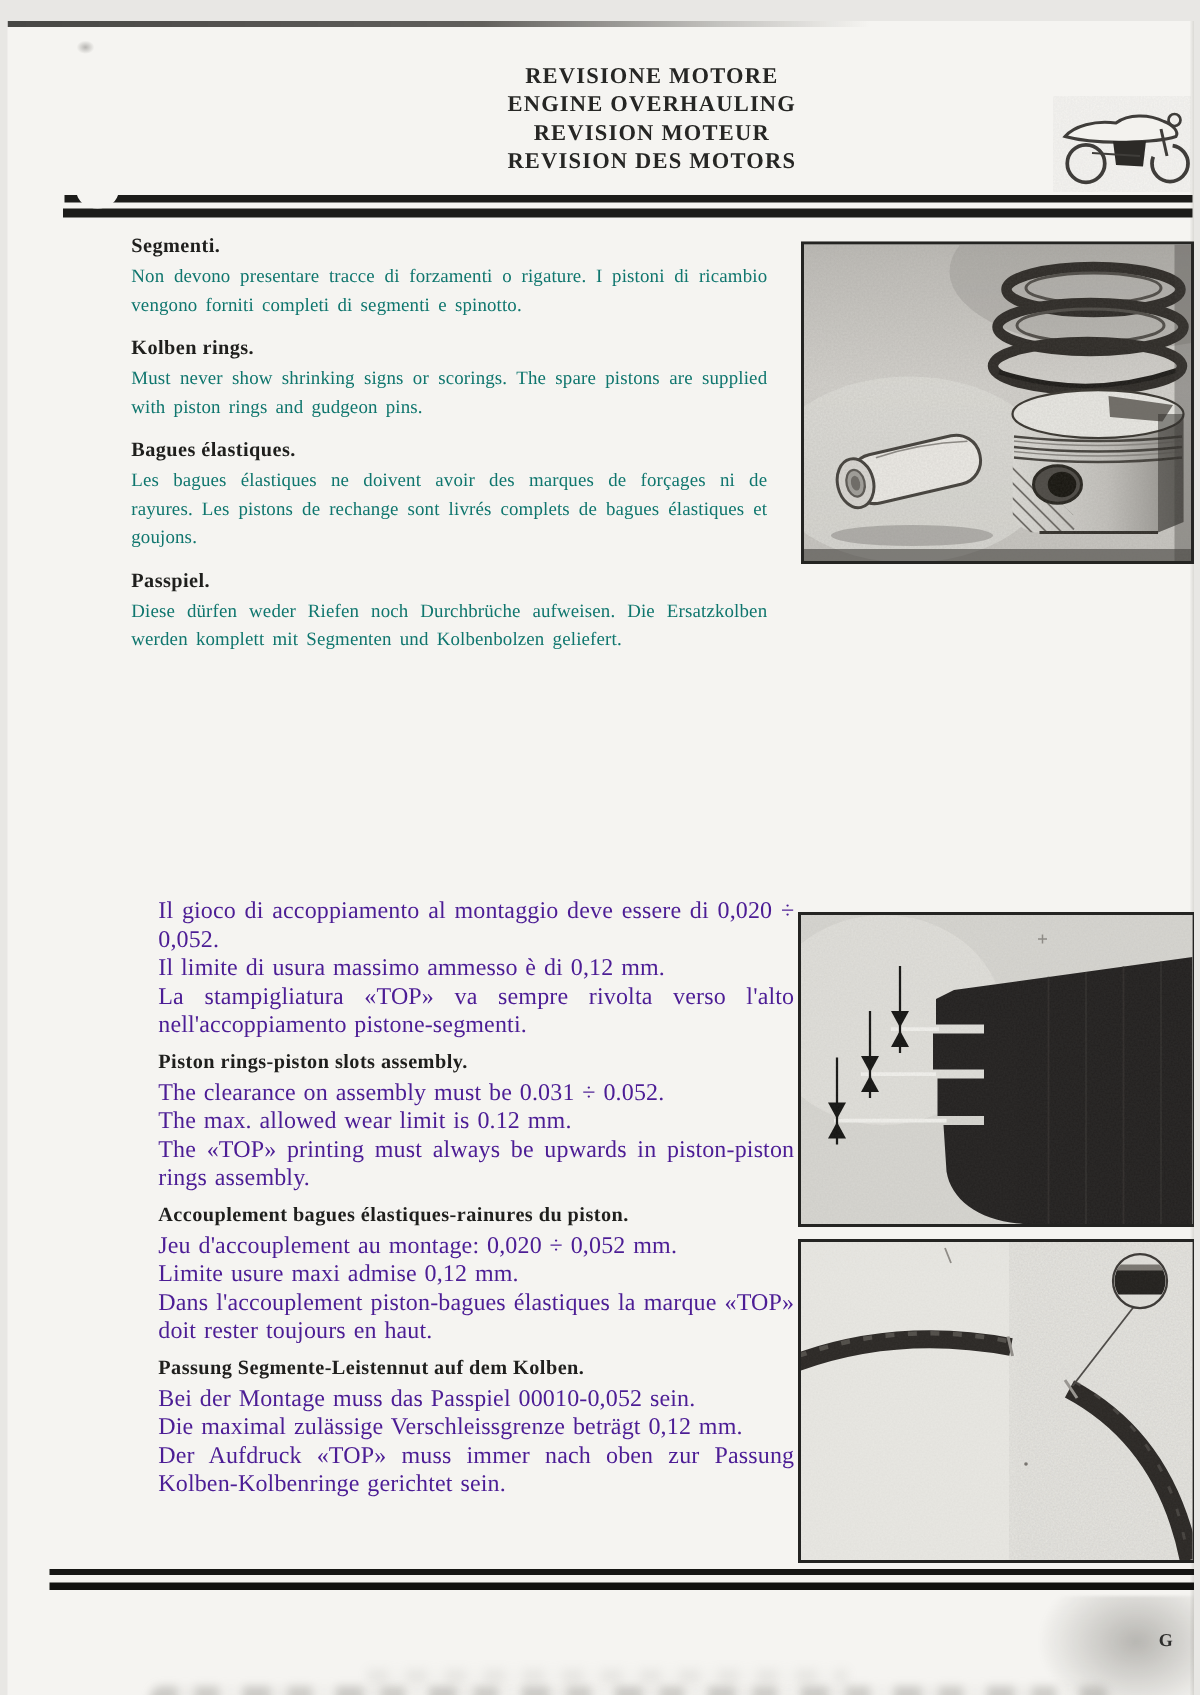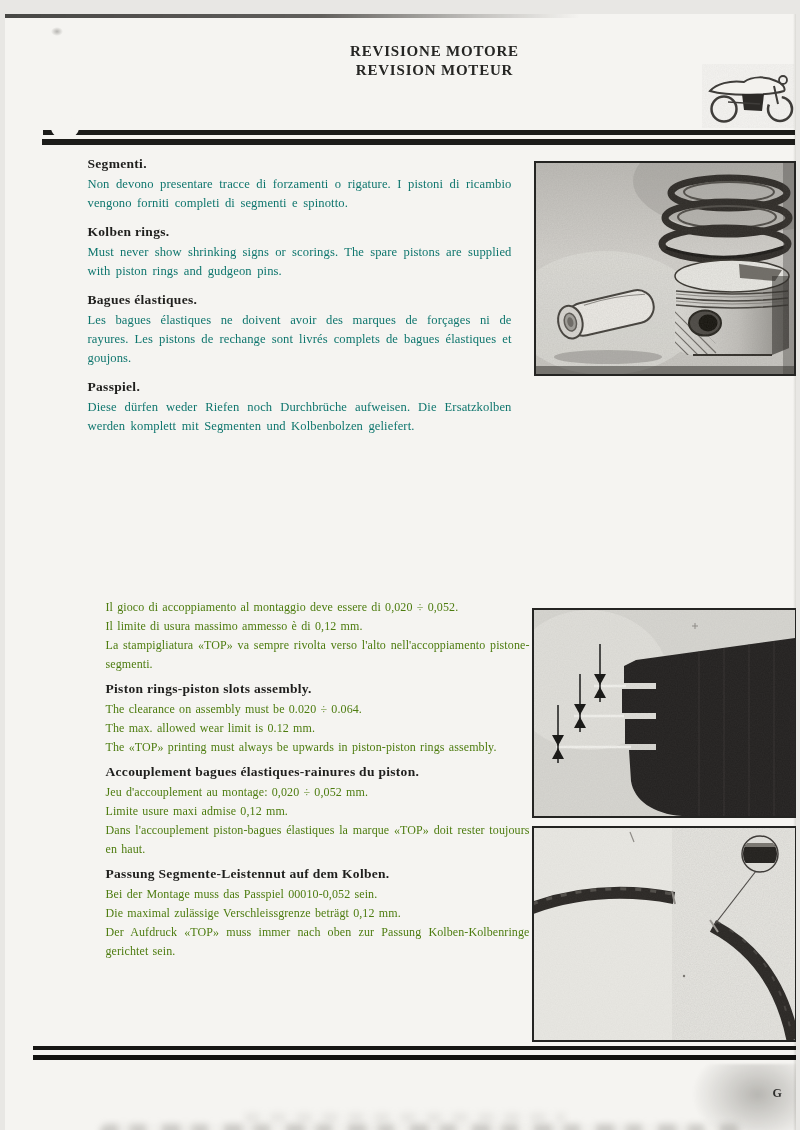--- a/index.html
+++ b/index.html
@@ -41,42 +41,44 @@
   .rule-d { left:28px; top:1041px; width:772px; height:5px; background:#121210; }
 
   
   .col1 { position:absolute; left:83px; top:142px; width:424px; }
   .col2 { position:absolute; left:101px; top:584px; width:424px; }
   .sec h3, .secb h3 { margin:0 0 4px 0; font-size:13.5px; line-height:15px; font-weight:bold;
     color:#1f1f1d; letter-spacing:.3px; }
   .sec p { margin:0 0 11px 0; font-size:12.6px; line-height:19px; color:#0f766e;
     text-align:justify; word-spacing:2.2px; letter-spacing:.1px; }
   .secb { margin-bottom:7px; }
-  .secb .line { font-size:12px; line-height:19px; color:#4d7c0f;
+  .secb .line { font-size:16px; line-height:19px; color:#4c1d95;
     text-align:justify; word-spacing:1.1px; letter-spacing:.1px; }
 
   
   .fig { position:absolute; border:2px solid #242422; background:#cfcdc8; }
   #fig1 { left:529px; top:147px; width:258px; height:211px; }
   #fig2 { left:527px; top:594px; width:261px; height:206px; }
   #fig3 { left:527px; top:812px; width:261px; height:212px; }
   .fig svg { display:block; width:100%; height:100%; }
 </style>
 </head>
 <body>
 
 <div class="page">
 
   <div class="top-streak"></div>
   <div class="right-band"></div>
   <div class="speck-topleft"></div>
 
   <header class="header">
     <div class="ht">REVISIONE MOTORE</div>
+    <div class="ht">ENGINE OVERHAULING</div>
     <div class="ht">REVISION MOTEUR</div>
+    <div class="ht">REVISION DES MOTORS</div>
   </header>
 
   <div class="moto">
     <svg viewBox="0 0 92 64">
       <defs>
         <filter id="gD">
             <feTurbulence type="fractalNoise" baseFrequency="0.9" numOctaves="2" seed="4" stitchTiles="stitch"></feTurbulence>
           <feColorMatrix type="matrix" values="0 0 0 0 0.35  0 0 0 0 0.34  0 0 0 0 0.33  0 0 0 0.28 0"></feColorMatrix>
           </filter>
       </defs>
@@ -115,21 +117,21 @@
   </div>
 
   <div class="col2">
     <div class="secb">
       <div class="line">Il gioco di accoppiamento al montaggio deve essere di 0,020 ÷ 0,052.</div>
       <div class="line">Il limite di usura massimo ammesso è di 0,12 mm.</div>
       <div class="line">La stampigliatura «TOP» va sempre rivolta verso l'alto nell'accoppiamento pistone-segmenti.</div>
     </div>
     <div class="secb">
       <h3>Piston rings-piston slots assembly.</h3>
-      <div class="line">The clearance on assembly must be 0.020 ÷ 0.064.</div>
+      <div class="line">The clearance on assembly must be 0.031 ÷ 0.052.</div>
       <div class="line">The max. allowed wear limit is 0.12 mm.</div>
       <div class="line">The «TOP» printing must always be upwards in piston-piston rings assembly.</div>
     </div>
     <div class="secb">
       <h3>Accouplement bagues élastiques-rainures du piston.</h3>
       <div class="line">Jeu d'accouplement au montage: 0,020 ÷ 0,052 mm.</div>
       <div class="line">Limite usure maxi admise 0,12 mm.</div>
       <div class="line">Dans l'accouplement piston-bagues élastiques la marque «TOP» doit rester toujours en haut.</div>
     </div>
     <div class="secb">

